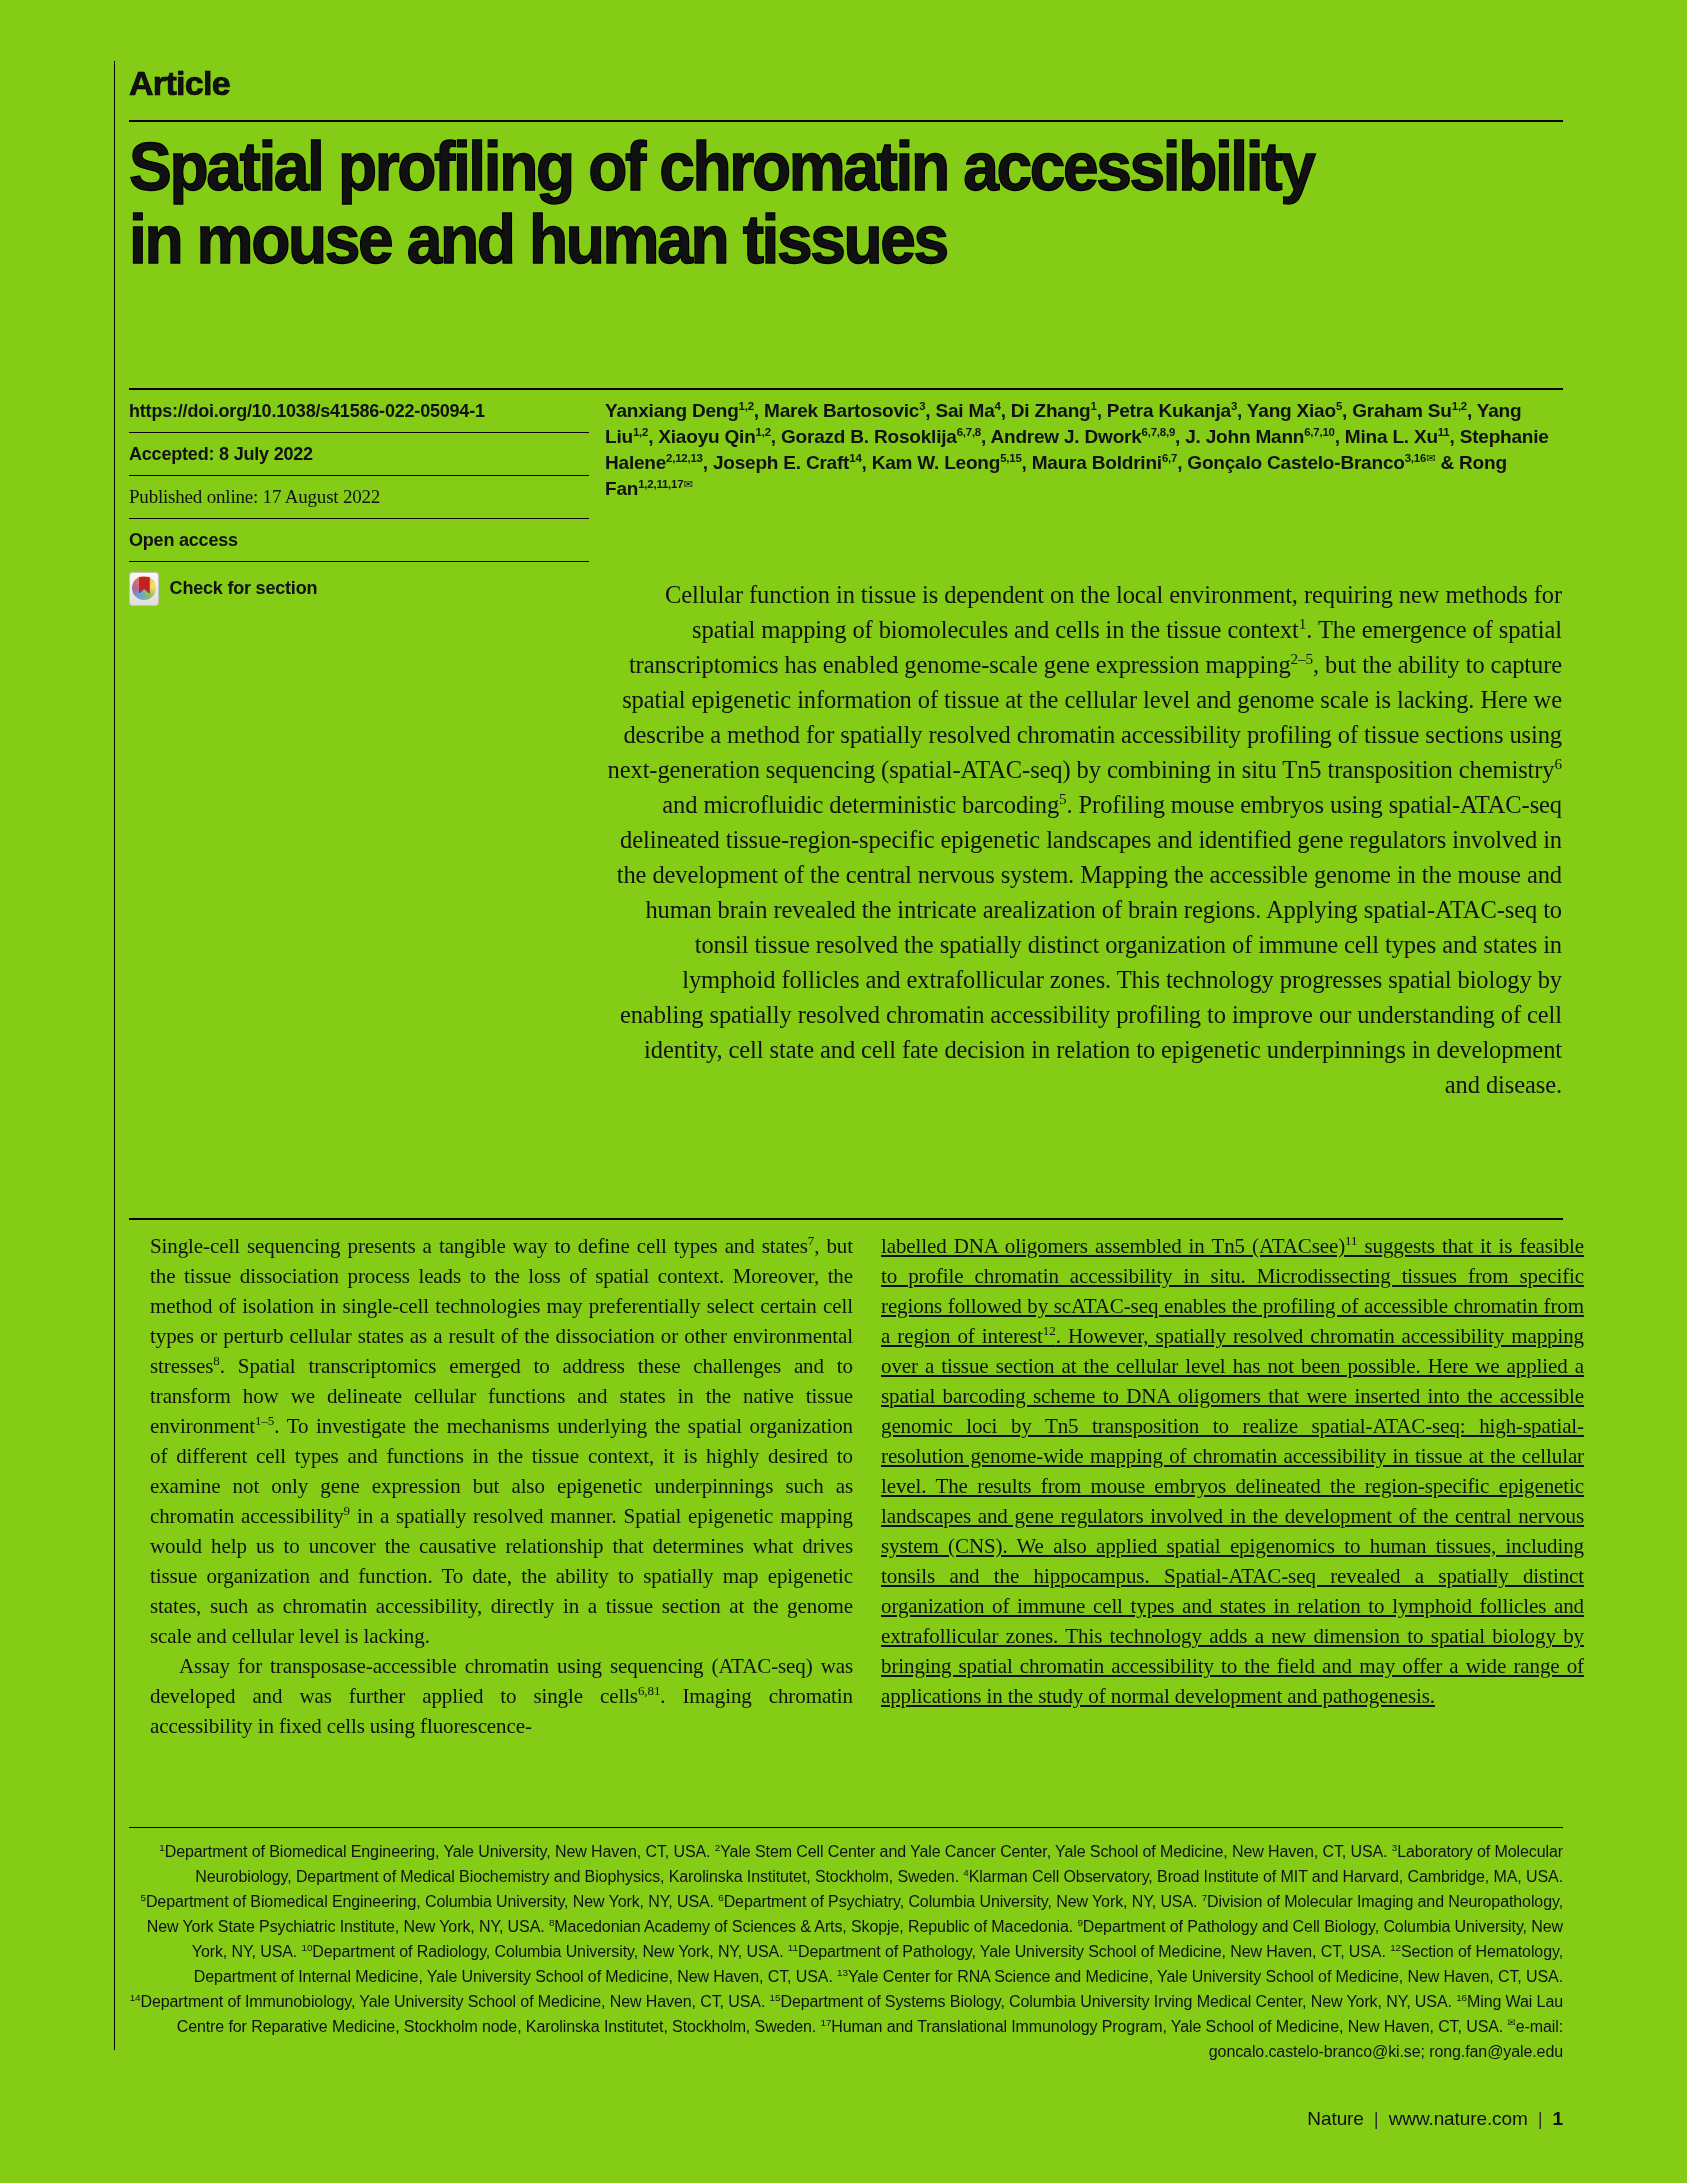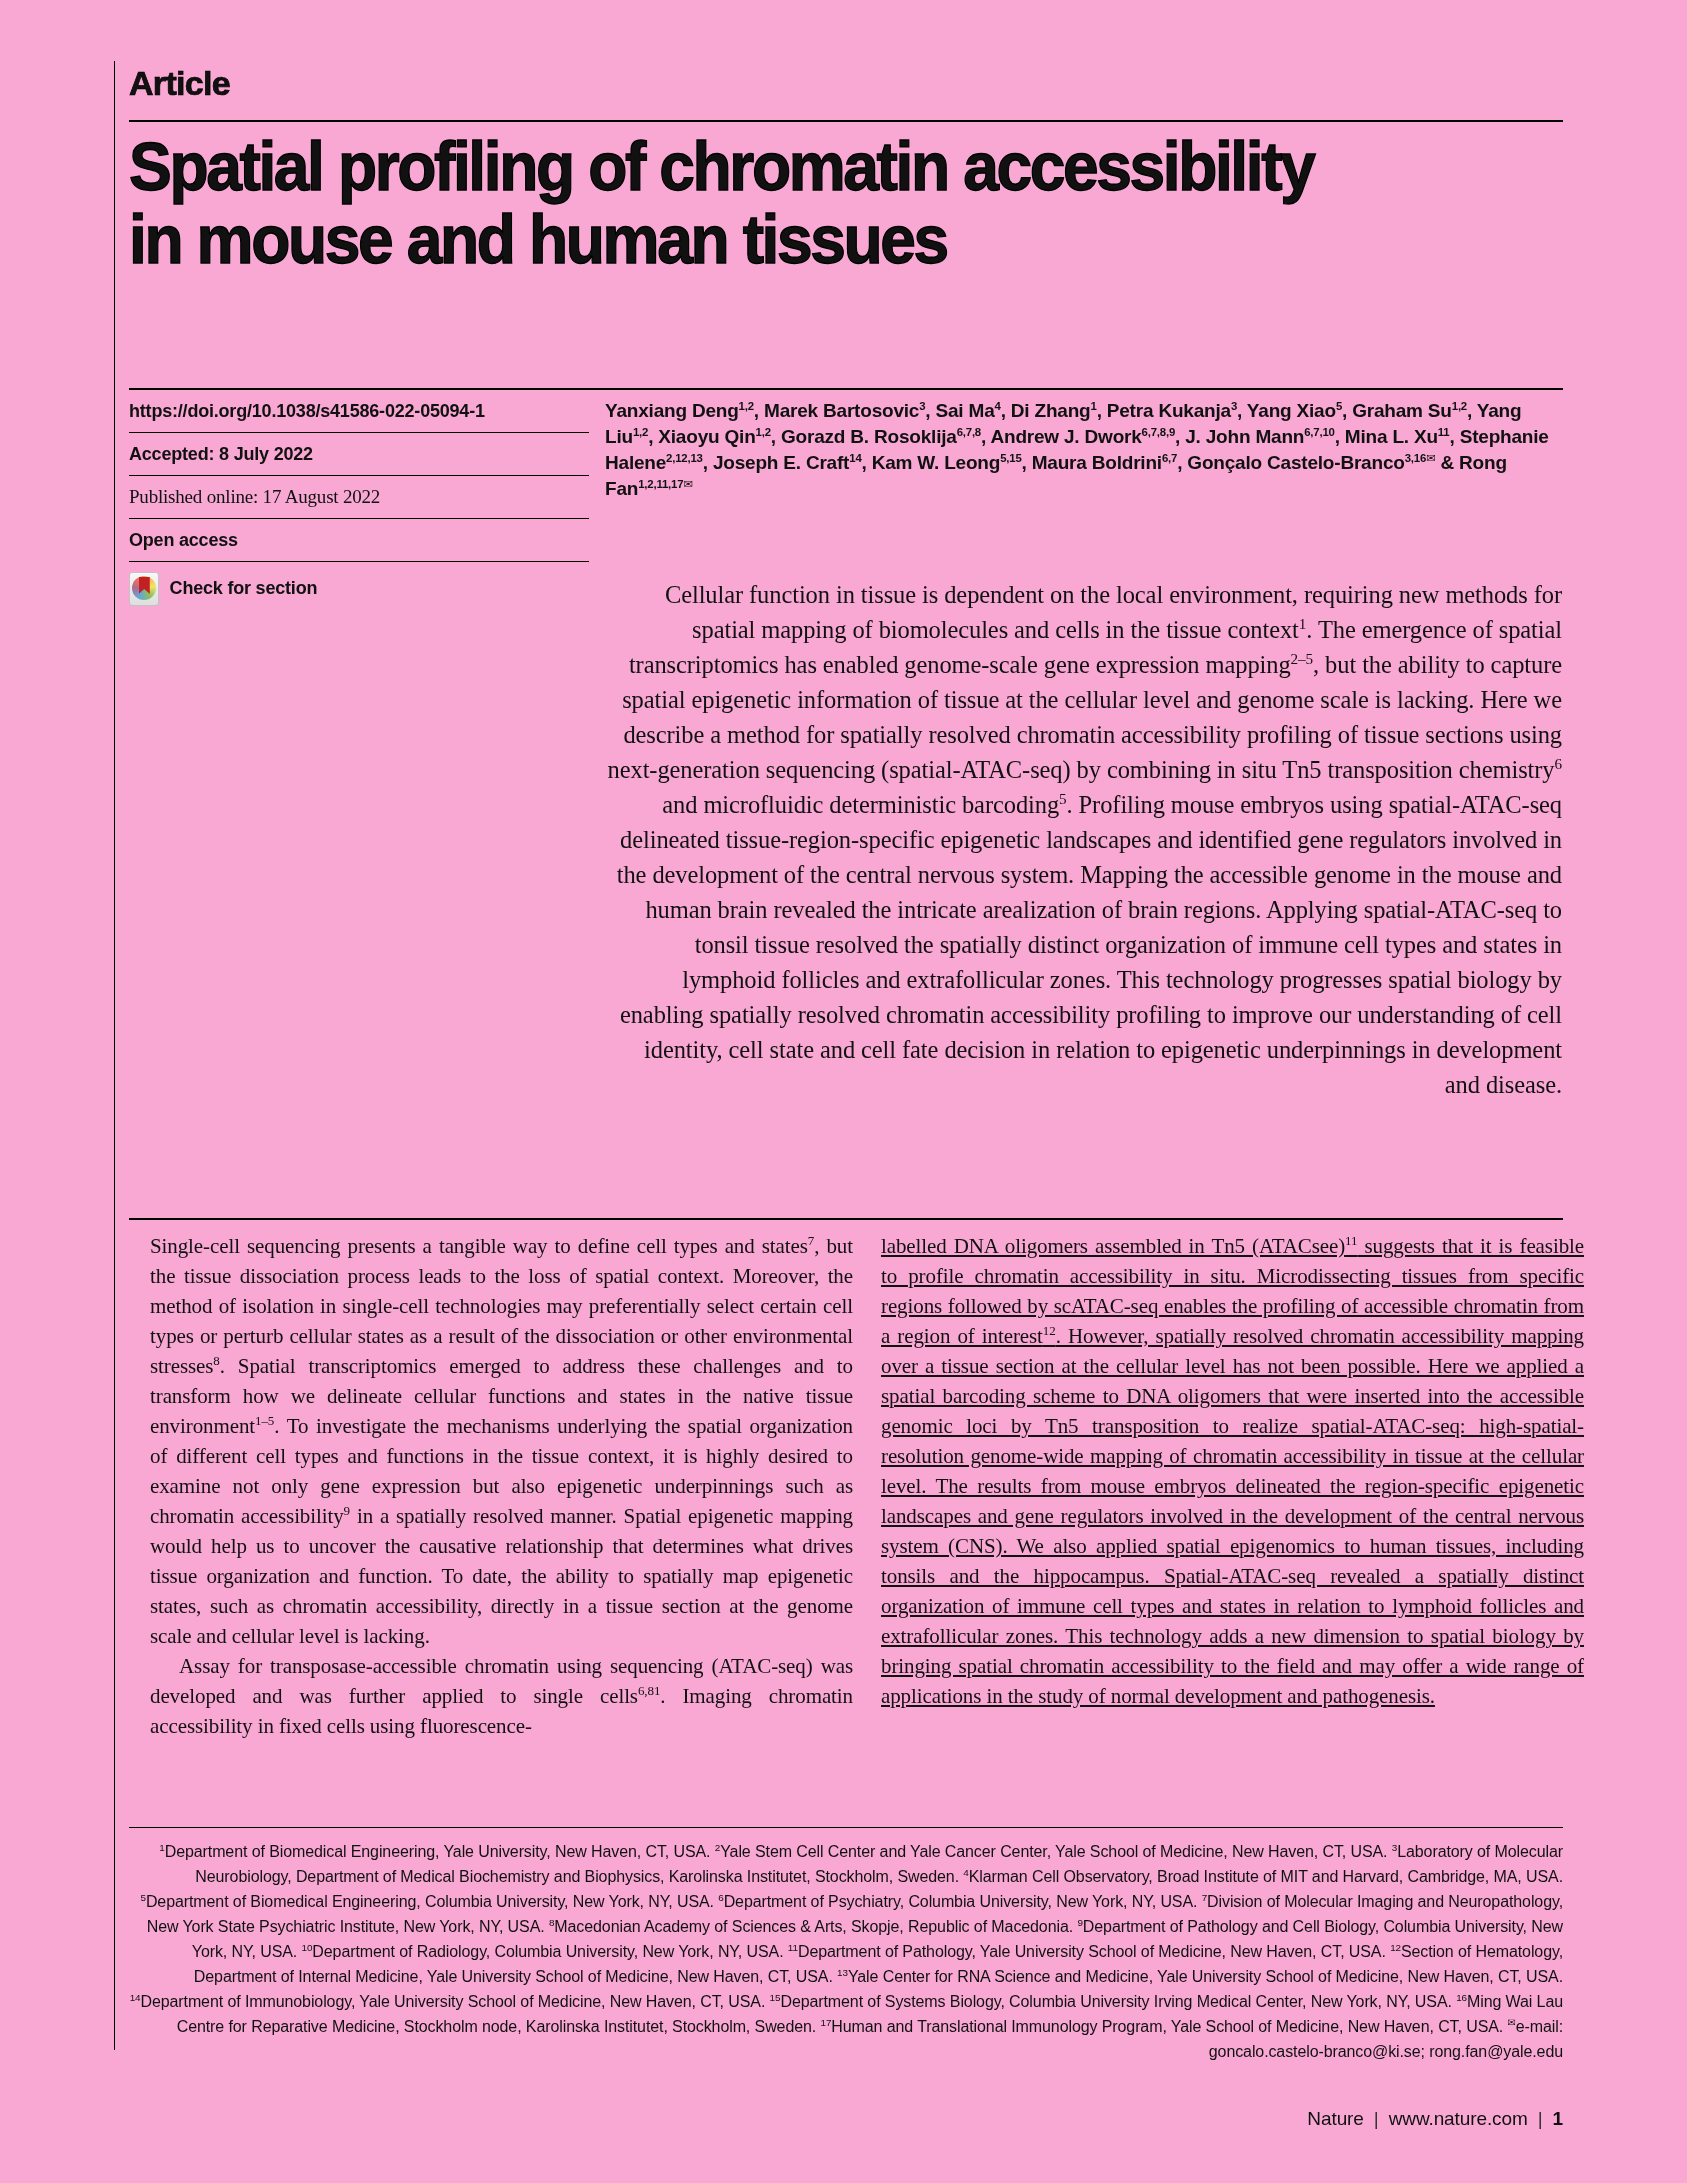--- a/index.html
+++ b/index.html
@@ -2,21 +2,21 @@
 <html style="font-size:10.6px"><head>
 <meta charset="utf-8">
 <style>
   :root{
     --sans: "Liberation Sans", "DejaVu Sans", sans-serif;
     --serif: "Liberation Serif", "DejaVu Serif", serif;
     --ink: #111111;
   }
   html,body{margin:0;padding:0;background:#ffffff;}
   .page{
-    position:relative; width:1687px; height:2183px; background:#f9a8d4;
+    position:relative; width:1687px; height:2183px; background:#84cc16;
     font-family:var(--sans); color:var(--ink); overflow:hidden;
   }
   .vrule{position:absolute; left:114px; top:61px; width:1.3px; height:1989px; background:#000;}
   .hrule{position:absolute; background:#000; height:2px;}
 
   .kicker{
     position:absolute; left:129px; top:64px; width:662px;
     font-family:var(--sans); font-weight:bold; font-size:34px; letter-spacing:-0.7px;
     -webkit-text-stroke:0.7px #000;
   }

